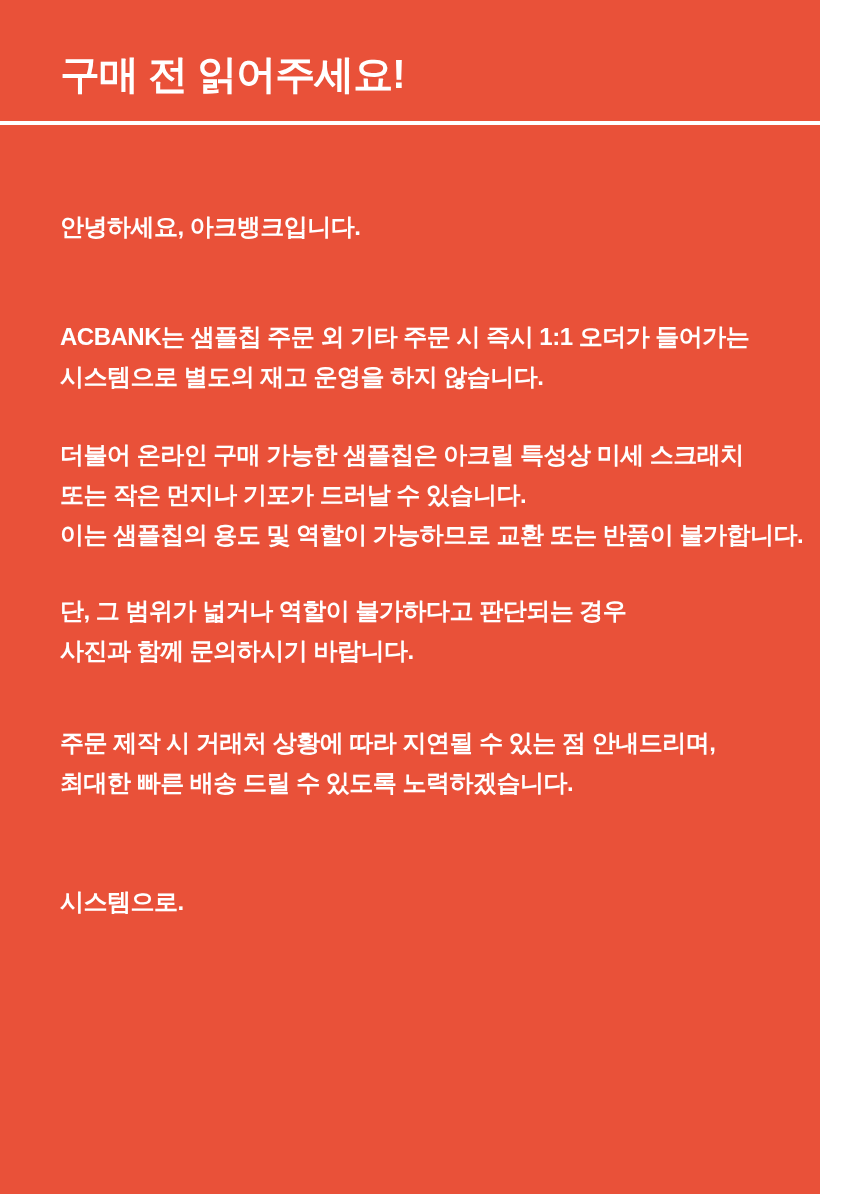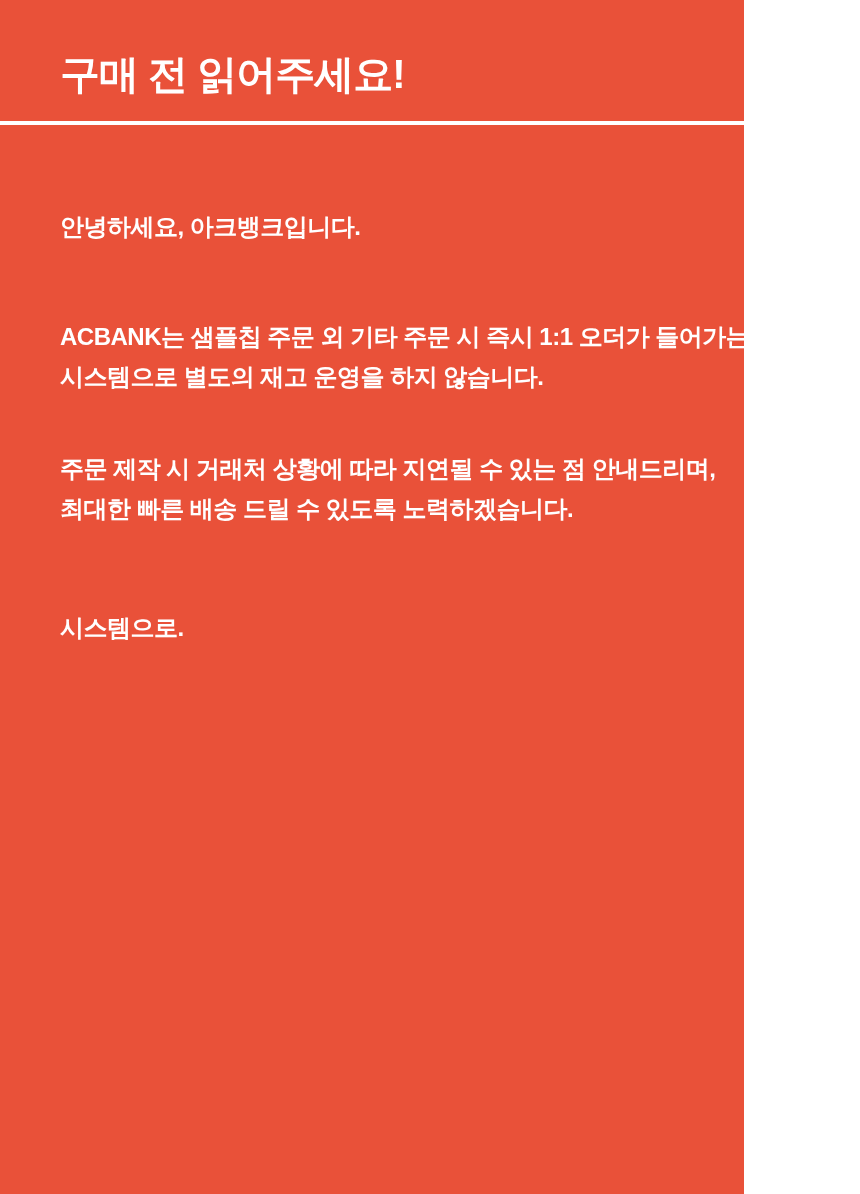--- a/index.html
+++ b/index.html
@@ -2,21 +2,21 @@
 <html lang="ko"><head>
 <meta charset="utf-8">
 <style>
   html, body {
     margin: 0;
     padding: 0;
     background: #ffffff;
   }
   .page {
     position: relative;
-    width: 744px;
+    width: 820px;
     height: 1194px;
     background: #E95139;
     overflow: hidden;
     font-family: "Liberation Sans", sans-serif;
     -webkit-font-smoothing: antialiased;
   }
   .title {
     position: absolute;
     left: 60px;
     top: 50px;
@@ -67,21 +67,26 @@
 
   <div class="divider"></div>
 
   <div class="body-text">
 
     <p class="para">안녕하세요, 아크뱅크입니다.</p>
 
     <p class="para gap-order-system">ACBANK는 샘플칩 주문 외 기타 주문 시 즉시 1:1 오더가 들어가는
 시스템으로 별도의 재고 운영을 하지 않습니다.</p>
 
+    <p class="para gap-condition">더불어 온라인 구매 가능한 샘플칩은 아크릴 특성상 미세 스크래치
+또는 작은 먼지나 기포가 드러날 수 있습니다.
+이는 샘플칩의 용도 및 역할이 가능하므로 교환 또는 반품이 불가합니다.</p>
 
+    <p class="para gap-inquiry">단, 그 범위가 넓거나 역할이 불가하다고 판단되는 경우
+사진과 함께 문의하시기 바랍니다.</p>
 
 
 
     <p class="para gap-delay">주문 제작 시 거래처 상황에 따라 지연될 수 있는 점 안내드리며,
 최대한 빠른 배송 드릴 수 있도록 노력하겠습니다.</p>
 
     <p class="para gap-closing">시스템으로.</p>
 
   </div>
 

